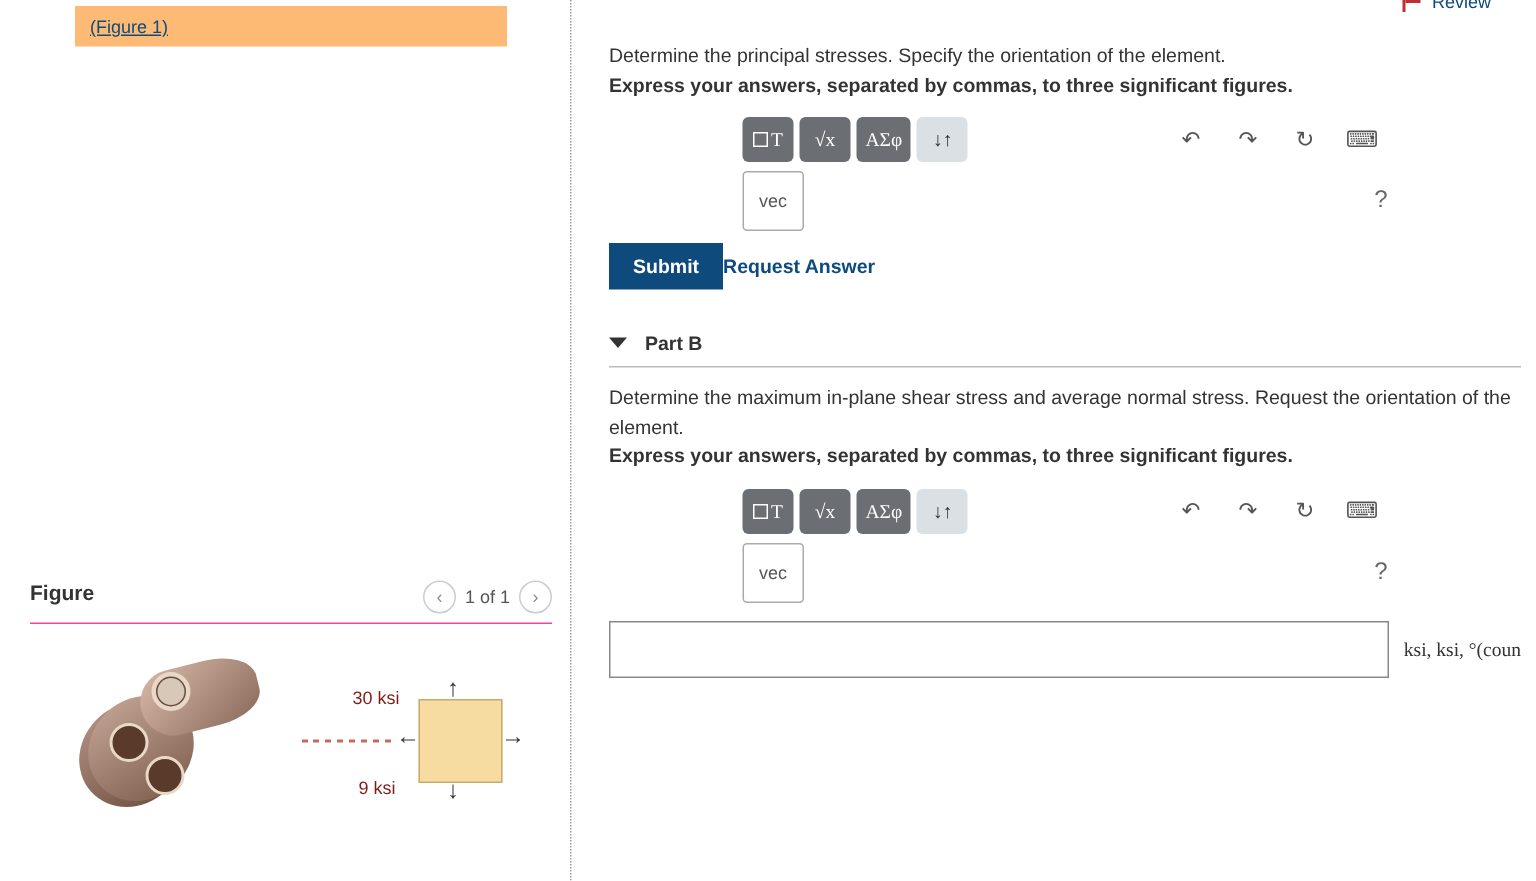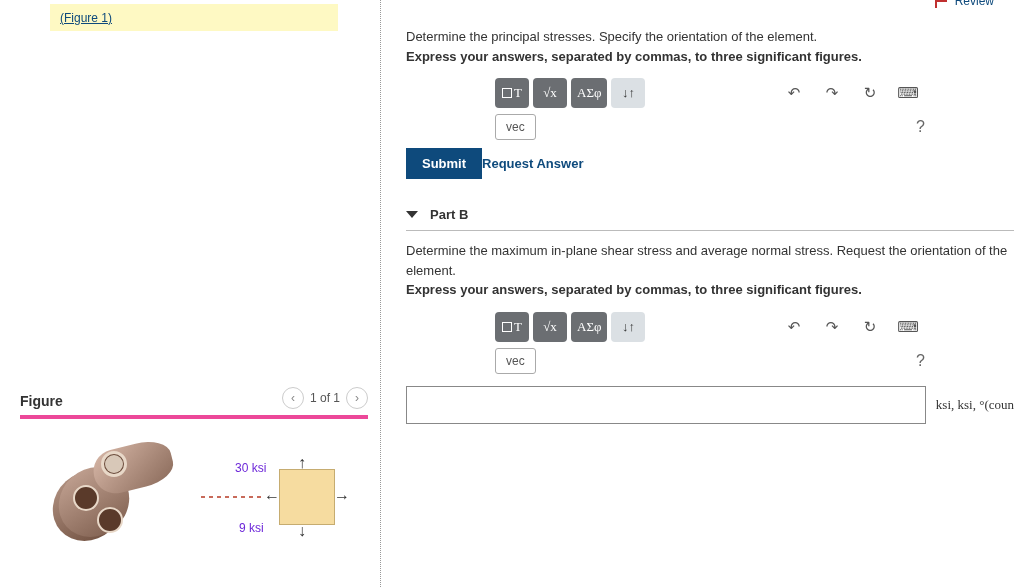--- a/index.html
+++ b/index.html
@@ -1,61 +1,61 @@
 <!DOCTYPE html>
 <html><head>
 <meta charset="utf-8">
 <style>
 *{box-sizing:border-box;margin:0;padding:0}
 body{font-family:Arial,Helvetica,sans-serif;font-size:13px;color:#333;background:#fff;width:1024px;height:587px;overflow:hidden}
 .page{display:flex;height:100%}
 .leftcol{width:380px;padding:0 12px 0 20px}
 .rightcol{flex:1;border-left:1px dotted #999;padding:17px 0 0 25px;overflow:hidden;position:relative}
 .review{position:absolute;right:30px;top:-6px;color:#0e4a7c;font-size:12px;display:flex;align-items:center;gap:6px}
-.figlink{background:#fef9c3;padding:6px 10px;margin:4px 30px 0 30px}
+.figlink{background:#fdba74;padding:6px 10px;margin:4px 30px 0 30px}
 .figlink a{color:#0e4a7c;text-decoration:underline;font-size:12px}
 .figpanel{margin-top:350px}
-.fighdr{display:flex;justify-content:space-between;align-items:flex-end;border-bottom:4px solid #ec4899;padding:6px 0}
+.fighdr{display:flex;justify-content:space-between;align-items:flex-start;border-bottom:1px solid #ec4899;padding:6px 0}
 .fighdr h3{font-size:14px;font-weight:bold}
 .pager{display:flex;align-items:center;gap:6px;font-size:12px;color:#555}
 .pgbtn{width:22px;height:22px;border:1px solid #ccc;border-radius:50%;display:flex;align-items:center;justify-content:center;color:#888;cursor:pointer;background:#fff}
 .figimg{padding:18px 0;display:flex;align-items:center;justify-content:center;gap:18px}
 .mech-part{position:relative;width:130px;height:120px}
 .base-disc{position:absolute;left:6px;top:30px;width:70px;height:70px;background:linear-gradient(145deg,#c8a898 0%,#7a5a4a 100%);border-radius:50%;transform:skewX(-6deg)}
 .base-disc2{position:absolute;left:0px;top:34px;width:70px;height:70px;background:linear-gradient(145deg,#b89888 0%,#6a4a3a 100%);border-radius:50%;transform:skewX(-6deg)}
 .hole1{position:absolute;left:20px;top:48px;width:26px;height:26px;background:#5a3a2a;border-radius:50%;border:2px solid #e8d8c8}
 .hole2{position:absolute;left:44px;top:70px;width:26px;height:26px;background:#5a3a2a;border-radius:50%;border:2px solid #e8d8c8}
 .arm{position:absolute;left:40px;top:8px;width:80px;height:44px;background:linear-gradient(145deg,#d8b8a8 0%,#8a6a5a 100%);border-radius:22px 40% 40% 22px;transform:rotate(-14deg)}
 .arm-hole{position:absolute;left:48px;top:14px;width:26px;height:26px;background:#6a4a3a;border-radius:50%;border:3px solid #e8d8c8}
 .arm-pin{position:absolute;left:52px;top:18px;width:18px;height:18px;background:#d8c8b8;border-radius:50%}
 .zoomline{width:60px;height:2px;background:repeating-linear-gradient(90deg,#c86a5a,#c86a5a 4px,transparent 4px,transparent 8px)}
 .stress-element{position:relative;width:56px;height:56px;background:#f6dca0;border:1px solid #c6ac70}
 .arrow{position:absolute;font-size:16px;color:#333;font-family:serif}
 .arr-right{right:-16px;top:16px}
 .arr-up{top:-16px;left:18px}
 .arr-down{bottom:-16px;left:18px}
 .arr-left{left:-16px;top:16px}
-.slabel{position:absolute;font-size:12px;color:#6d28d9}
+.slabel{position:absolute;font-size:12px;color:#7f1d1d}
 .lbl30{top:-8px;left:-44px}
 .lbl9{left:-40px;top:52px}
 .part-section{margin:10px 10px 22px 0}
 .part-hdr{display:flex;align-items:center;gap:12px;border-bottom:1px solid #bbb;padding:6px 0 8px;margin-bottom:10px}
 .caret{width:0;height:0;border-left:6px solid transparent;border-right:6px solid transparent;border-top:7px solid #333;cursor:pointer}
 .part-title{font-weight:bold;font-size:13px}
 .instructions{font-size:13px;line-height:1.5;margin-bottom:12px}
 .bold{font-weight:bold}
 .toolbar-row{display:flex;justify-content:center;margin:6px 0}
 .toolbar{display:flex;align-items:center;width:430px;justify-content:space-between}
 .toolgroup{display:flex;gap:4px}
 .tbtn{height:30px;min-width:34px;background:#6b6e72;color:#fff;border:none;border-radius:4px;font-size:13px;display:flex;align-items:center;justify-content:center;padding:0 6px;cursor:pointer;font-family:serif}
 .tbtn.light{background:#dbe0e4;color:#333}
 .tbtn.icon{background:transparent;color:#555;font-size:15px}
 .vec-row{display:flex;justify-content:center;margin-bottom:8px}
 .vec-bar{width:430px;display:flex;justify-content:space-between;align-items:center}
-.vecbtn{height:26px;padding:0 10px;background:#fff;border:1px solid #aaa;border-radius:3px;font-size:12px;color:#555;cursor:pointer}
+.vecbtn{height:40px;padding:0 10px;background:#fff;border:1px solid #aaa;border-radius:3px;font-size:12px;color:#555;cursor:pointer}
 .helpbtn{font-size:16px;color:#666;cursor:pointer}
 .answer-row{display:flex;align-items:center;gap:10px;margin:12px 0}
 .eqlabel{font-family:'Times New Roman',serif;font-size:14px;font-style:italic;white-space:nowrap}
 .eqbox{flex:1;height:30px;border:1px solid #888;padding:4px 6px;font-size:13px;min-width:340px}
 .eqbox.tall{height:38px}
 .units{font-family:'Times New Roman',serif;font-size:13px;white-space:nowrap}
 .action-row{display:flex;align-items:center;gap:0;margin-top:8px}
 .submit{background:#0e4a7c;color:#fff;border:none;padding:8px 16px;font-size:13px;font-weight:bold;cursor:pointer}
 .reqans{color:#0e4a7c;font-weight:bold;font-size:13px;cursor:pointer}
 .flag{width:14px;height:14px;display:inline-block}

